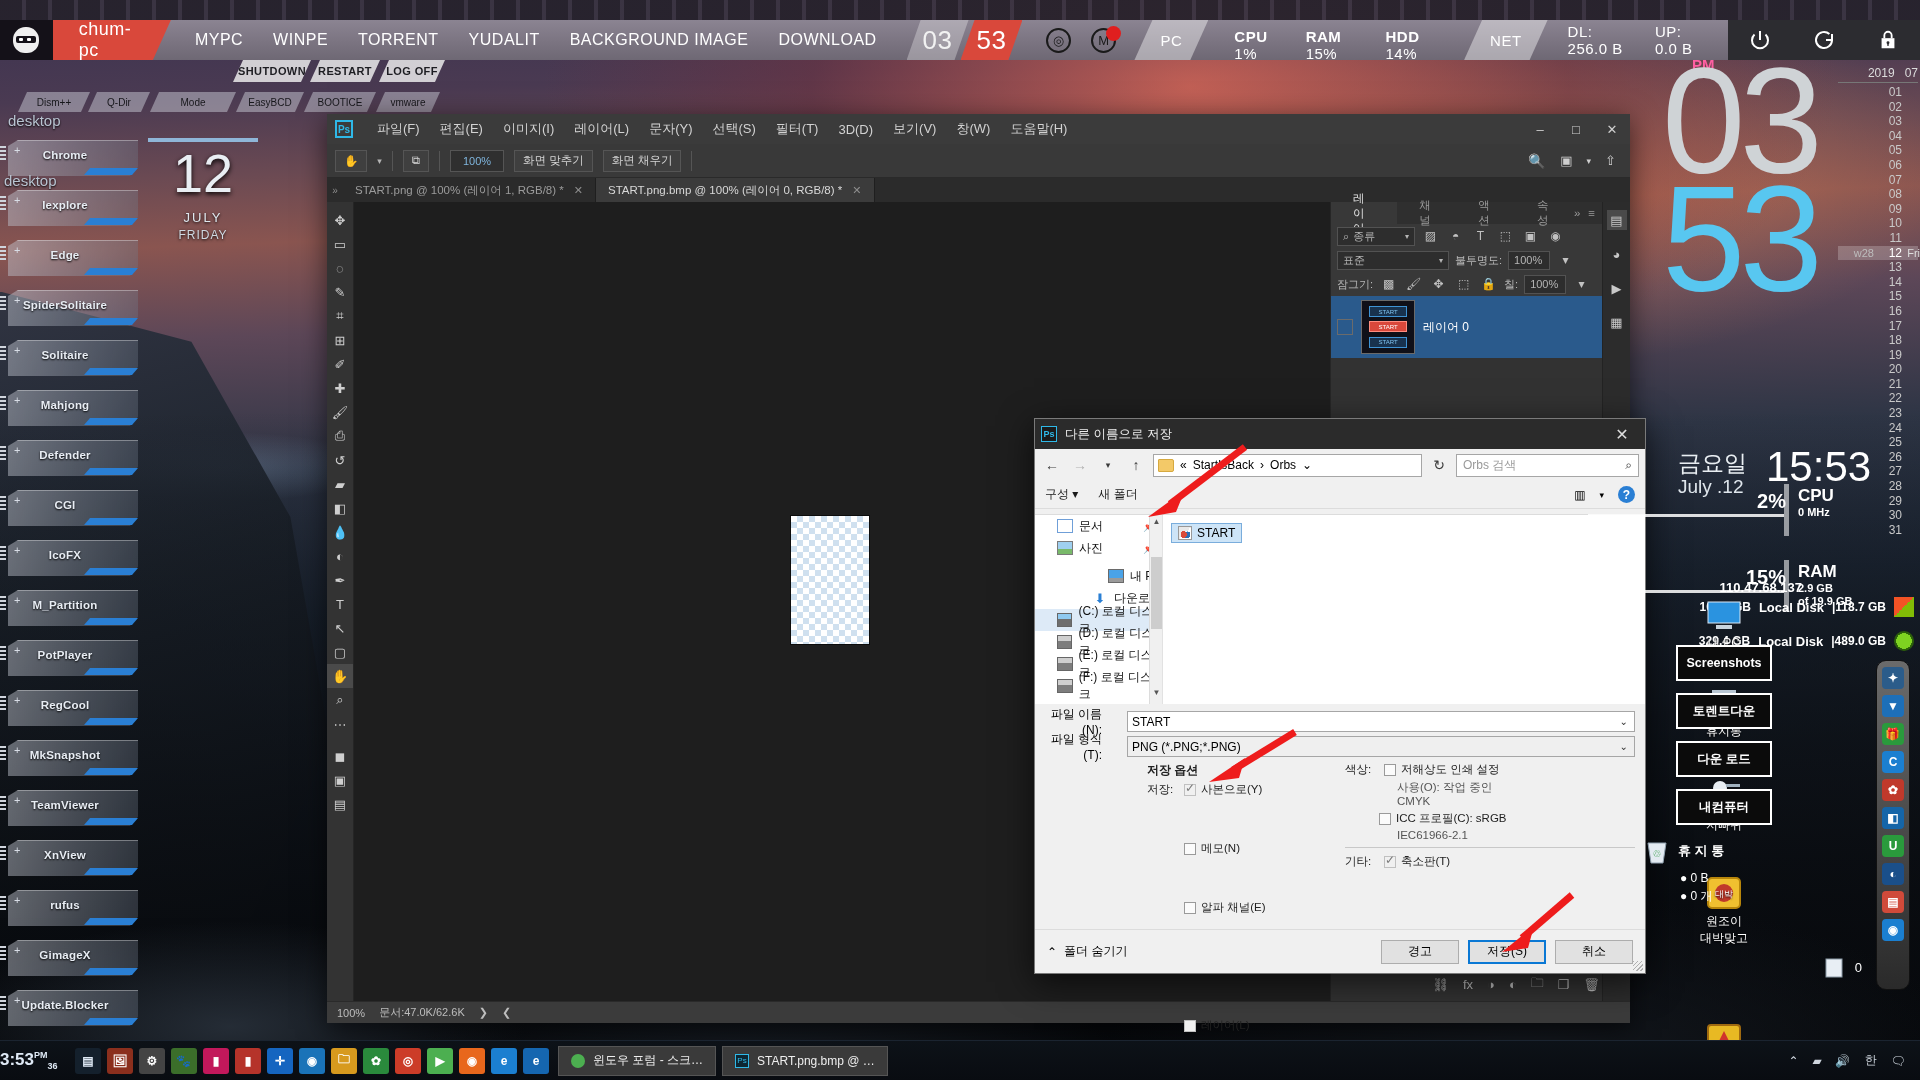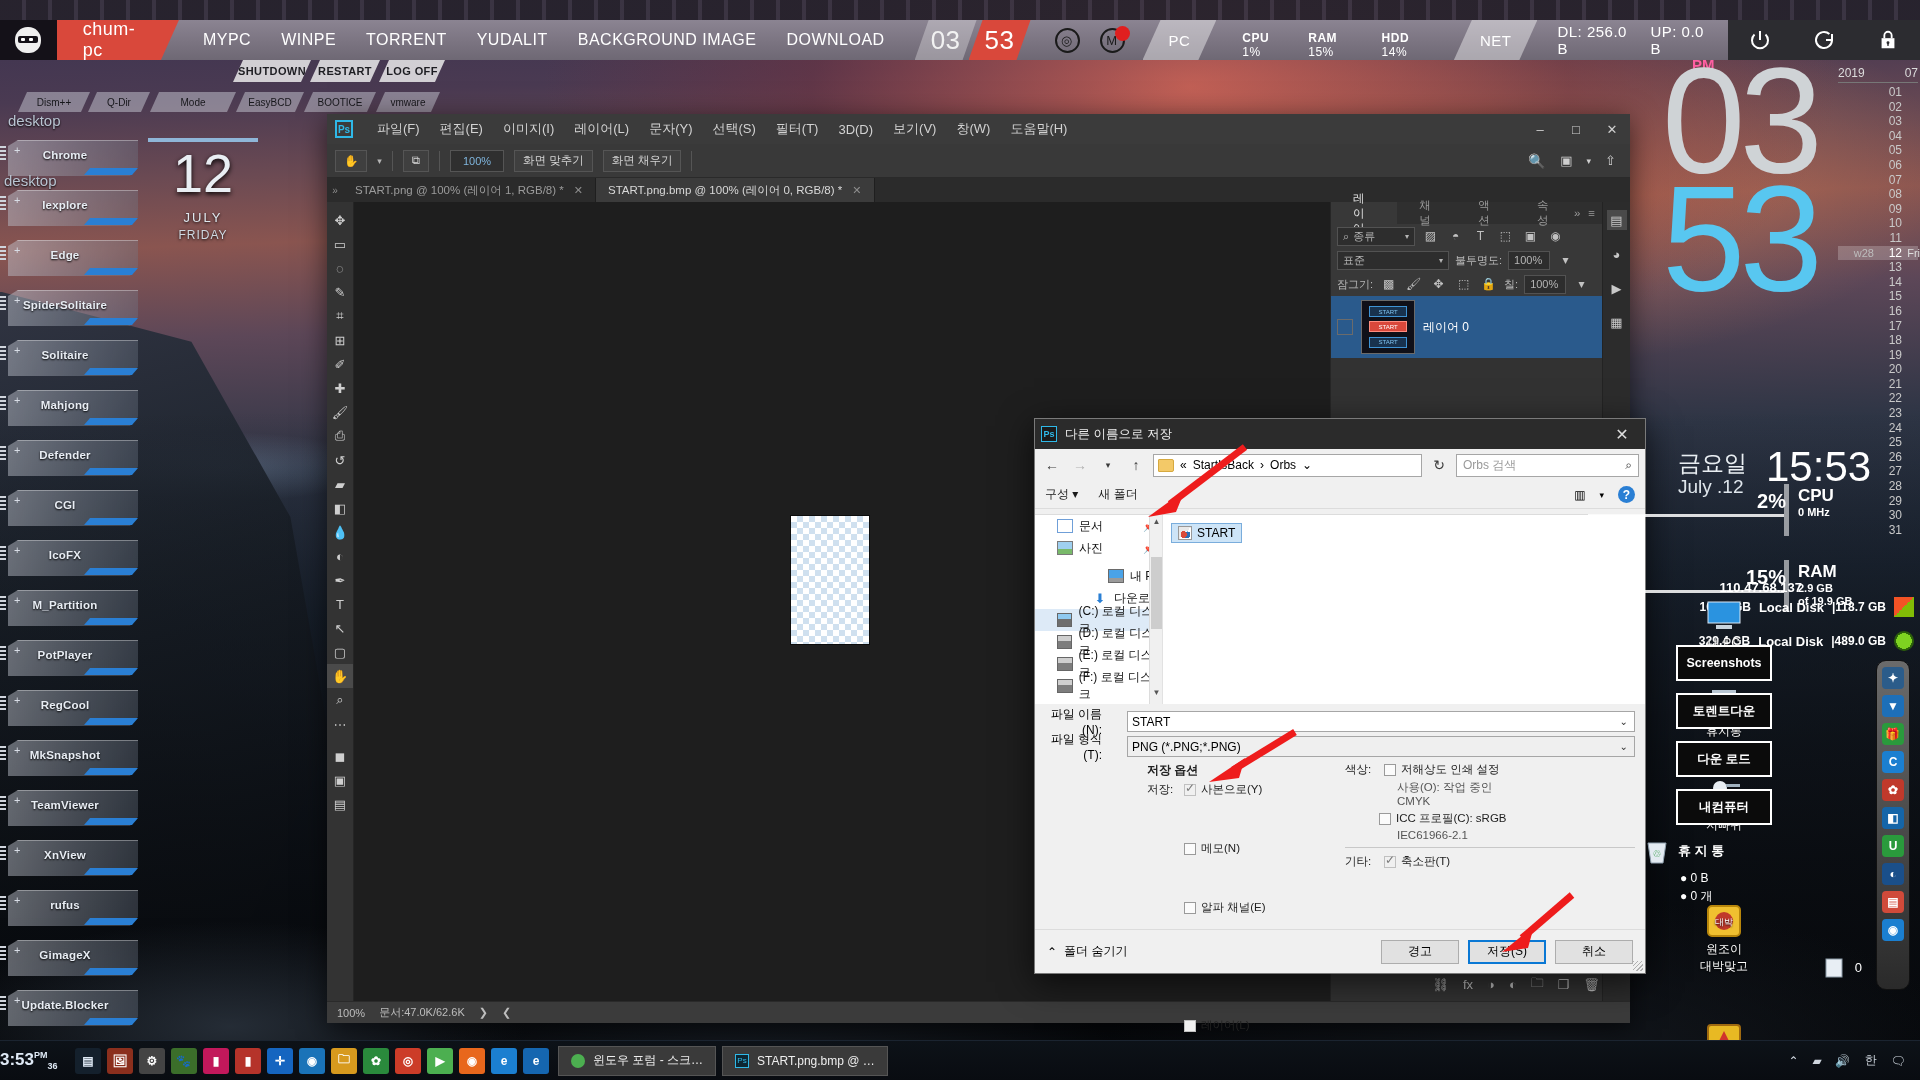--- a/index.html
+++ b/index.html
@@ -66,21 +66,21 @@
            clip-path:polygon(14px 0,100% 0,calc(100% - 14px) 100%,0 100%); }
   .tb-mm { background:#d9483b; display:flex; align-items:center; padding:0 16px;
            font-size:26px; color:#fff; font-weight:300;
            clip-path:polygon(14px 0,100% 0,calc(100% - 14px) 100%,0 100%); margin-left:-8px;}
   .tb-browsers { display:flex; align-items:center; gap:20px; padding:0 18px 0 24px; }
   .circ { width:25px; height:25px; border:2px solid #1a1a1a; border-radius:50%;
           display:flex; align-items:center; justify-content:center; font-size:13px; color:#1a1a1a; position:relative; }
   .reddot { position:absolute; right:-7px; top:-4px; width:15px; height:15px; background:#e01f1f; border-radius:50%; }
   .tb-pc { background:rgba(255,255,255,.42); display:flex; align-items:center; padding:0 26px; color:#fff; font-size:15px;
            clip-path:polygon(18px 0,100% 0,calc(100% - 18px) 100%,0 100%); }
-  .tb-stats { display:flex; align-items:center; gap:26px; padding:0 26px; font-size:12px;margin-top:10px; }
+  .tb-stats { display:flex; align-items:center; gap:26px; padding:0 26px; font-size:15px;margin-top:10px; }
   .tb-net { background:rgba(255,255,255,.42); display:flex; align-items:center; padding:0 26px; color:#fff; font-size:15px;
             clip-path:polygon(18px 0,100% 0,calc(100% - 18px) 100%,0 100%); }
   .tb-traffic { display:flex; align-items:center; gap:22px; padding:0 20px; font-size:15px; }
   .tb-right { margin-left:auto; display:flex; align-items:stretch; background:#2c2c30; }
   .tb-icon { width:64px; display:flex; align-items:center; justify-content:center; color:#fff; }
   
   #toprow2 { position:absolute; left:0; top:60px; width:1920px; height:26px; }
   .sysbtn { position:absolute; top:0; height:22px; background:rgba(240,240,240,.82); color:#1d1d22;
             font-size:11px; font-weight:bold; letter-spacing:.4px; display:flex; align-items:center; justify-content:center;
             clip-path:polygon(10px 0,100% 0,calc(100% - 10px) 100%,0 100%); }
@@ -245,21 +245,21 @@
   .arrow { position:absolute; pointer-events:none; }
   
   #clockw { position:absolute; right:0; top:48px; width:250px; height:560px; color:#fff; }
   .pm { position:absolute; left:22px; top:8px; color:#ff5fa2; font-size:15px; font-weight:bold; }
   .bigh { position:absolute; left:-8px; top:12px; font-size:150px; line-height:.82; font-weight:300; color:#cfd3d6; letter-spacing:-6px; }
   .bigm { position:absolute; left:-8px; top:130px; font-size:150px; line-height:.82; font-weight:300; color:#58c7f0; letter-spacing:-6px; }
   .wday { position:absolute; left:8px; top:400px; font-size:23px; color:#e9eef2; }
   .wdate { position:absolute; left:8px; top:428px; font-size:19px; color:#dfe6ec; }
   .bigtime { position:absolute; left:96px; top:395px; font-size:42px; font-weight:300; color:#fff;text-align:right; }
   .calw { position:absolute; right:2px; top:18px; width:80px; font-size:12px; color:#c9c9c9; text-align:right; }
-  .calhead { display:flex; justify-content:space-between; gap:10px; border-bottom:1px solid #777; padding-bottom:2px; margin-bottom:2px; color:#dcdcdc; }
+  .calhead { display:flex; justify-content:flex-end; gap:10px; border-bottom:1px solid #777; padding-bottom:2px; margin-bottom:2px; color:#dcdcdc; }
   .calday { height:14.6px; line-height:14.6px; padding-right:16px; }
   .calday.today { color:#fff; background:rgba(255,255,255,.22); position:relative; }
   .calday.today .wk { position:absolute; right:44px; font-size:11px; color:#bdbdbd; }
   .calday.today .fri { position:absolute; right:-2px; font-size:11px; color:#ddd; }
   .gaugeblk { position:absolute; right:4px; top:436px; width:244px; color:#fff; }
   .gauge { position:relative; height:64px; }
   .gauge .pct { position:absolute; right:130px; top:6px; font-size:20px; font-weight:bold; }
   .gauge .nm { position:absolute; left:126px; top:2px; font-size:17px; font-weight:bold; }
   .gauge .sub { position:absolute; left:126px; top:22px; font-size:11px; font-weight:bold; line-height:1.15; }
   .gauge .track { position:absolute; left:-84px; right:132px; top:30px; height:3px; background:rgba(255,255,255,.85); }
@@ -959,21 +959,21 @@
     <div>휴지통</div>
   </div>
   <div class="dicon" style="position:relative;top:72px;">
     <svg width="40" height="36" viewBox="0 0 40 36">
         <circle cx="16" cy="10" r="7" fill="#e8eef4"></circle>
         <rect x="9" y="17" width="15" height="12" rx="3" fill="#c9d6e2"></rect>
         <rect x="22" y="6" width="14" height="3" fill="#9fb0be"></rect>
       </svg>
     <div>지빠귀</div>
   </div>
-  <div class="dicon" style="position:relative;top:128px;white-space:pre-line;">
+  <div class="dicon" style="position:relative;top:100px;white-space:pre-line;">
     <svg width="36" height="34" viewBox="0 0 36 34">
         <rect x="2" y="2" width="32" height="30" rx="4" fill="#f0c030" stroke="#b8860b" stroke-width="2"></rect>
         <circle cx="18" cy="17" r="9" fill="#c0392b"></circle>
         <text x="18" y="21" font-size="9" fill="#fff" text-anchor="middle">대박</text>
       </svg>
     <div>원조이
 대박맞고</div>
   </div>
   <div class="dicon" style="position:relative;top:162px;">
     <svg width="36" height="34" viewBox="0 0 36 34">

